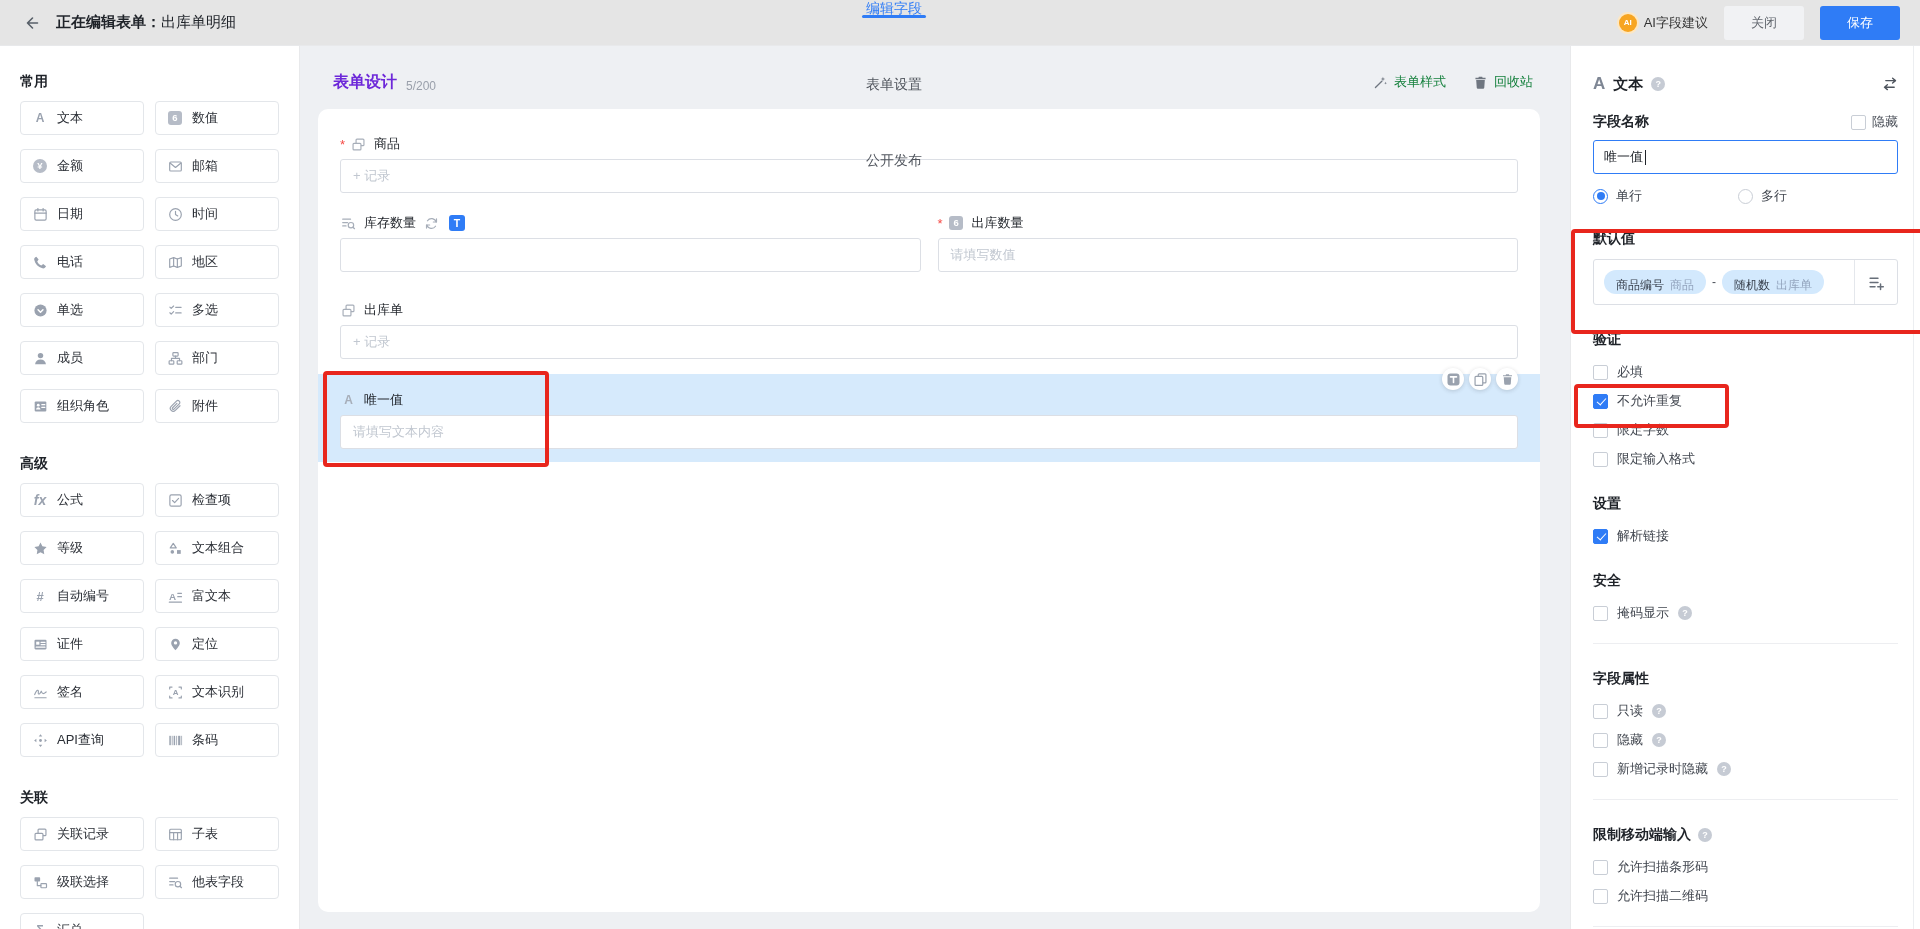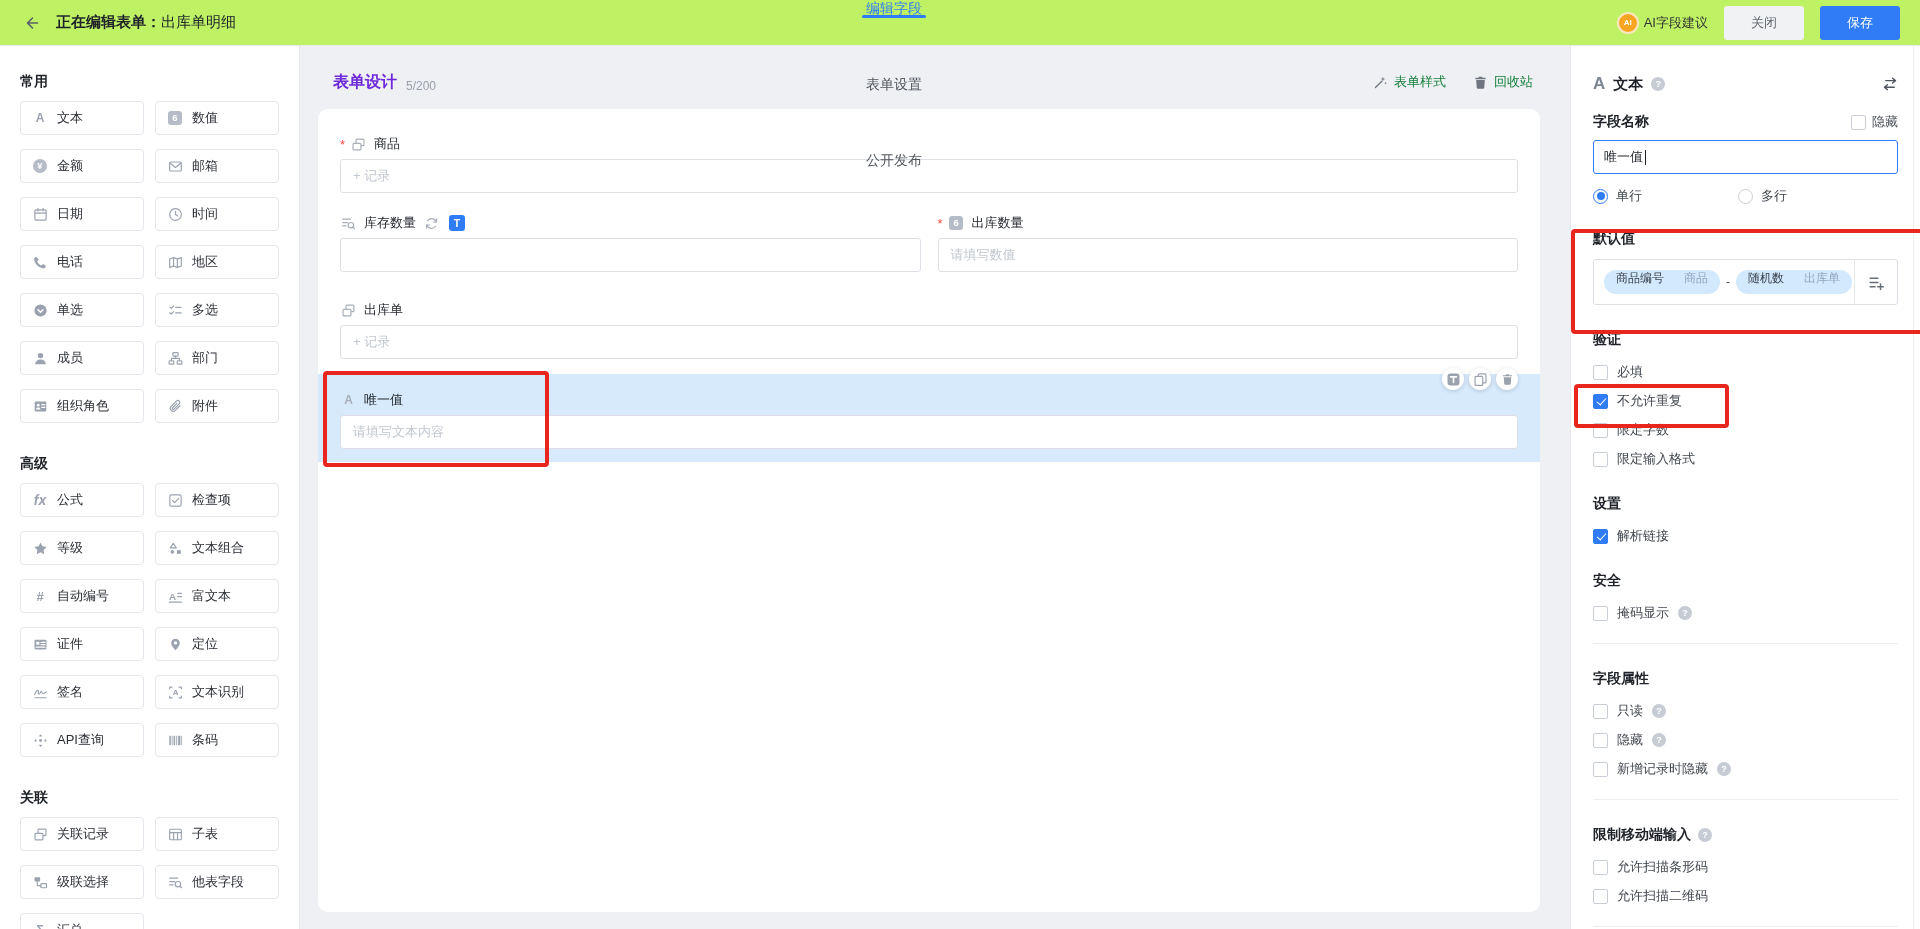--- a/index.html
+++ b/index.html
@@ -1,20 +1,20 @@
 <!DOCTYPE html>
 <html><head>
 <meta charset="utf-8">
 <style>
   html,body{margin:0;padding:0;background:#fff;}
   body{font-family:"Liberation Sans","DejaVu Sans",sans-serif;color:#1f2329;}
   .stage{position:relative;width:1920px;height:929px;overflow:hidden;background:#fff;}
 
   
-  header{position:relative;height:46px;display:flex;align-items:center;padding:10px 20px;box-sizing:border-box;border-bottom:1px solid #e8e9eb;background:#bef264;z-index:5;}
+  header{position:relative;height:46px;display:flex;align-items:center;padding:10px 20px;box-sizing:border-box;border-bottom:1px solid #e8e9eb;background:#e5e5e5;z-index:5;}
   .back{display:flex;align-items:center;justify-content:center;width:24px;height:24px;color:#586069;margin-right:12px;cursor:pointer;}
   .hdr-title{font-size:15px;white-space:nowrap;}
   .hdr-title b{font-weight:bold;color:#1f2329;}
   .hdr-title span{color:#1f2329;font-weight:normal;}
   .hdr-tabs{position:absolute;left:866px;top:0;height:46px;display:flex;gap:58px;align-items:stretch;flex-direction:column;}
   .tab{position:relative;display:flex;align-items:center;font-size:14px;color:#51565e;cursor:pointer;}
   .tab.active{color:#2f7cf6;}
   .tab.active::after{content:"";position:absolute;left:-4px;right:-4px;bottom:0;height:3px;border-radius:2px;background:#2f7cf6;}
   .hdr-right{margin-left:auto;display:flex;align-items:center;gap:16px;justify-content:flex-end;}
   .ai{display:flex;align-items:center;gap:7px;font-size:13px;color:#333;cursor:pointer;}
@@ -82,21 +82,21 @@
   .name-input{margin-top:8px;height:34px;box-sizing:border-box;border:1px solid #2f7cf6;border-radius:3px;display:flex;align-items:center;padding:0 10px;font-size:13px;color:#1f2329;cursor:text;}
   .caret{width:0;height:15px;border-left:1.5px solid #1f2329;margin-left:2px;}
   .radio-row{margin-top:14px;display:flex;align-items:center;height:16px;}
   .radio-opt{display:flex;align-items:center;gap:8px;font-size:13px;color:#41464f;cursor:pointer;}
   .radio-opt+.radio-opt{margin-left:96px;}
   .radio{width:15px;height:15px;box-sizing:border-box;border:1px solid #c9ced6;border-radius:50%;background:#fff;position:relative;flex:none;}
   .radio.on{border-color:#2f7cf6;}
   .radio.on::after{content:"";position:absolute;inset:2.5px;border-radius:50%;background:#2f7cf6;}
   .sec-title{margin-top:25px;display:flex;align-items:center;gap:7px;font-size:14px;font-weight:bold;color:#1f2329;height:20px;}
   .dv-box{margin-top:10px;height:46px;box-sizing:border-box;border:1px solid #dcdfe5;border-radius:3px;display:flex;align-items:center;padding-left:10px;background:#fff;}
-  .tag{height:24px;border-radius:12px;background:#d3e9fd;display:flex;align-items:flex-start;gap:20px;padding:0 12px;font-size:12px;white-space:nowrap;cursor:pointer;}
+  .tag{height:24px;border-radius:12px;background:#d3e9fd;display:flex;align-items:flex-end;gap:6px;padding:0 12px;font-size:12px;white-space:nowrap;cursor:pointer;}
   .tag .tname{color:#38404d;}
   .tag .tsrc{color:#93a4bd;}
   .tag-sep{margin:0 6px;color:#4a4f58;font-size:12px;}
   .dv-ic{margin-left:auto;align-self:stretch;width:42px;border-left:1px solid #e4e7ec;display:flex;align-items:center;justify-content:center;color:#676e79;cursor:pointer;}
   .cbrow{margin-top:9px;display:flex;align-items:center;gap:9px;height:20px;font-size:13px;color:#41464f;}
   .cbrow.firstrow{margin-top:12px;}
   .cb{width:15px;height:15px;box-sizing:border-box;border:1px solid #c9ced6;border-radius:2px;background:#fff;position:relative;flex:none;cursor:pointer;}
   .cb.on{background:#2f7cf6;border-color:#2f7cf6;}
   .cb.on::after{content:"";position:absolute;left:4.5px;top:1.5px;width:4px;height:8px;border:solid #fff;border-width:0 1.8px 1.8px 0;transform:rotate(42deg);}
   .divider{height:1px;background:#edeef1;margin-top:20px;}

